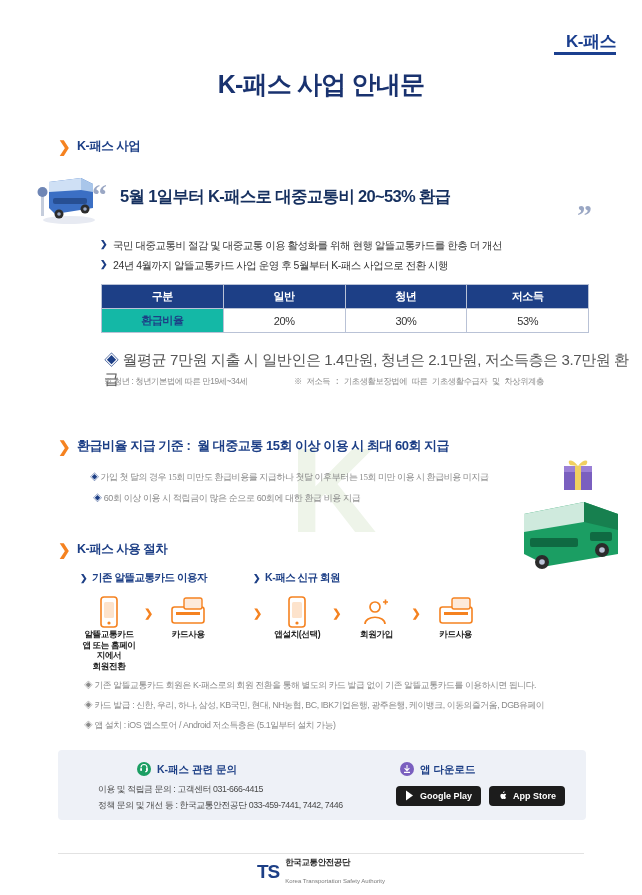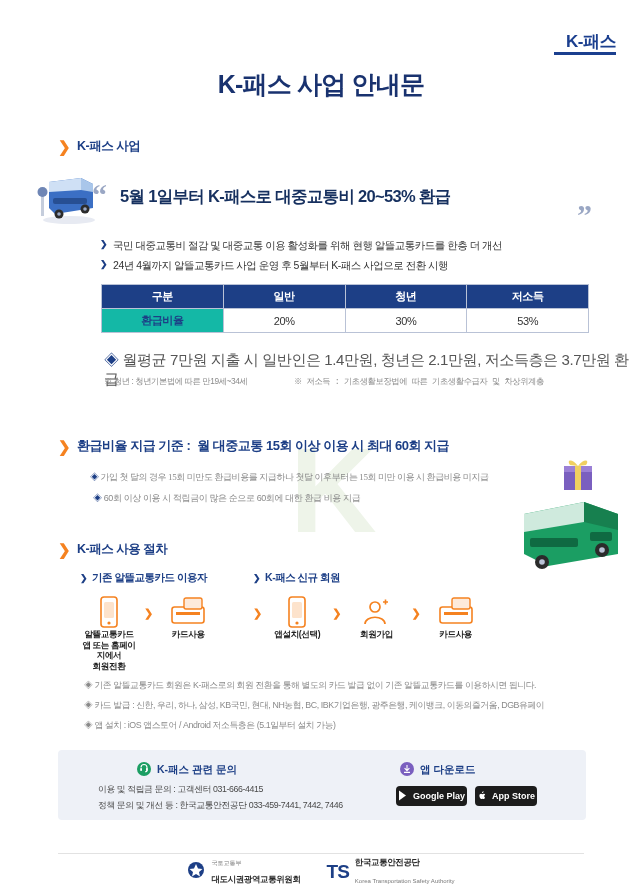--- a/index.html
+++ b/index.html
@@ -168,21 +168,21 @@
   }
   .info-title {
     font-size: 10.5px; font-weight: bold; color: #1d3f86;
     display: flex; align-items: center; gap: 6px;
   }
   .info-line { font-size: 8.8px; color: #4a4a4a; letter-spacing: -0.4px; }
 
   .store-btn {
     display: inline-flex; align-items: center; gap: 5px;
     background: #1c1c1c; color: #fff; border-radius: 4px;
-    height: 20px; padding: 0 2px; font-size: 9px; font-weight: bold;
+    height: 20px; padding: 0 9px; font-size: 9px; font-weight: bold;
   }
 
   
   .footer {
     position: absolute; left: 0; right: 0; top: 857px;
     display: flex; justify-content: center; align-items: center; gap: 26px;
   }
   .foot-item { display: flex; align-items: center; gap: 6px; }
   .foot-txt-main { font-size: 8.5px; font-weight: bold; color: #2b2b2b; letter-spacing: -0.4px; }
   .foot-txt-sub { font-size: 6px; color: #7a7a7a; }
@@ -435,31 +435,19 @@
           <path d="M6.2 2.4 c0.3-0.35 0.45-0.8 0.4-1.25 -0.45 0.03-0.9 0.28-1.15 0.6 -0.25 0.3-0.45 0.76-0.38 1.2 0.48 0.04 0.87-0.23 1.13-0.55Z" fill="#fff"></path>
         </svg>
     </span>
     <span>App Store</span>
   </div>
 </div>
 
 <hr class="sep">
 <div class="footer">
   <div class="foot-item">
-    <span>
-      <svg width="18" height="18" viewBox="0 0 18 18">
-          <circle cx="9" cy="9" r="8" fill="#1d3f86"></circle>
-          <path d="M9 3 L11 7.5 L15.5 8 L12 11 L13 15.5 L9 13 L5 15.5 L6 11 L2.5 8 L7 7.5 Z" fill="#fff"></path>
-        </svg>
-    </span>
-    <span>
-      <span class="foot-txt-sub" style="display:block">국토교통부</span>
-      <span class="foot-txt-main">대도시권광역교통위원회</span>
-    </span>
-  </div>
-  <div class="foot-item">
     <span class="ts-mark">TS</span>
     <span>
       <span class="foot-txt-main" style="display:block">한국교통안전공단</span>
       <span class="foot-txt-sub">Korea Transportation Safety Authority</span>
     </span>
   </div>
 </div>
 
 </body></html>

